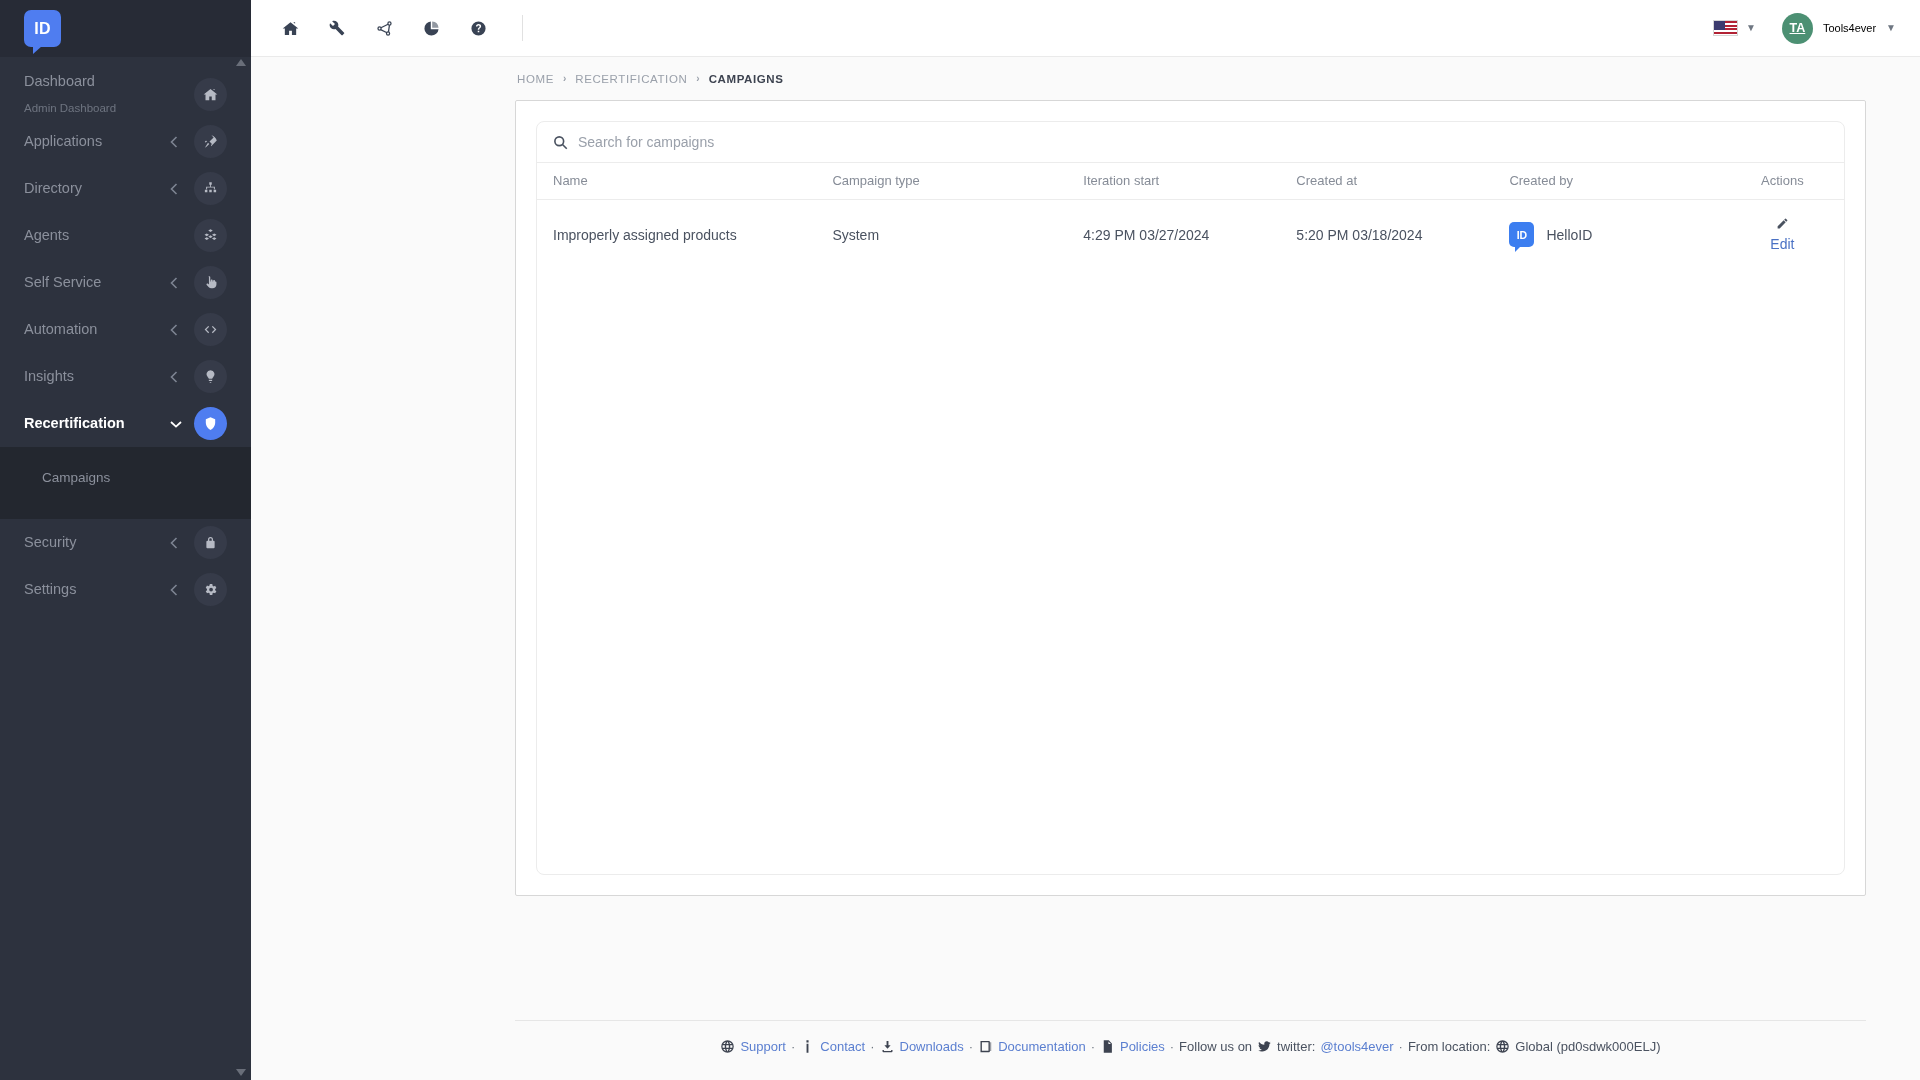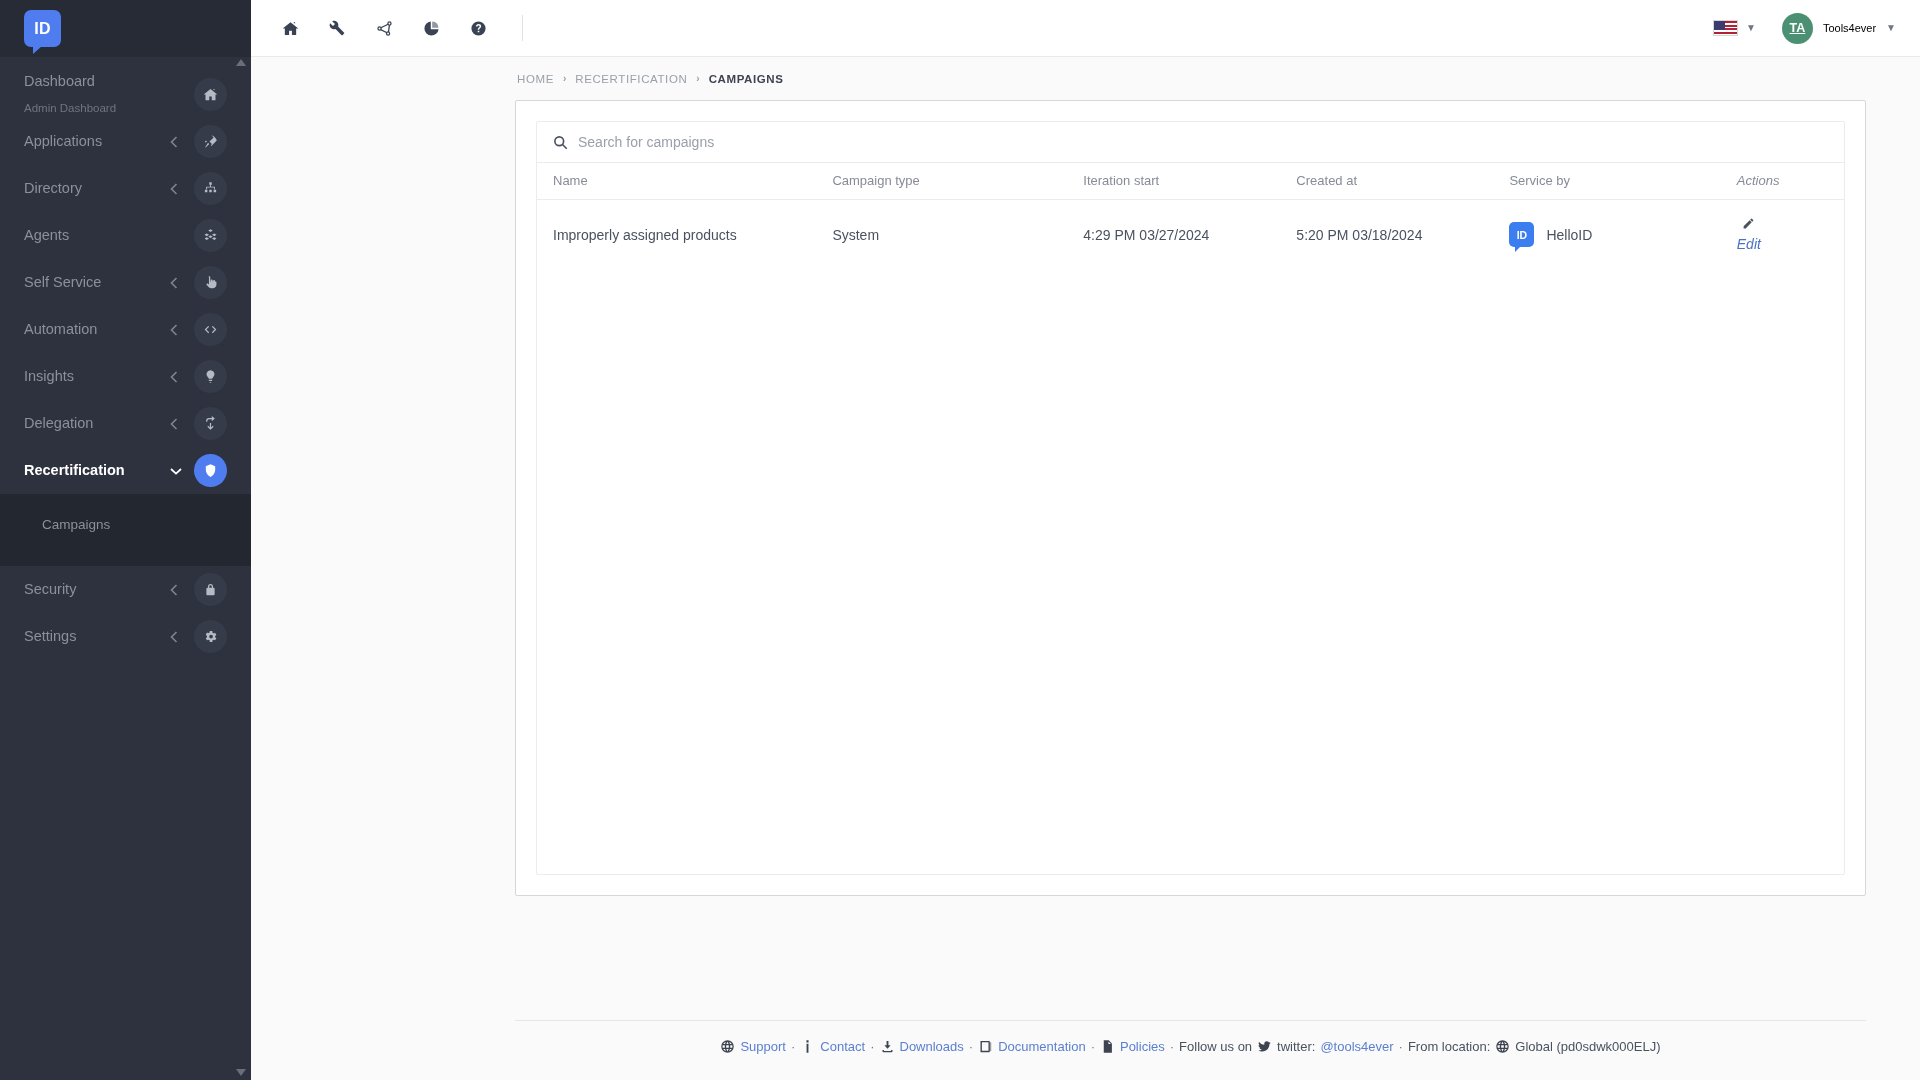--- a/index.html
+++ b/index.html
@@ -193,21 +193,21 @@
   .card {
     background: #ffffff;
     border: 1px solid #d7d7d7;
     border-radius: 2px;
     padding: 20px;
     height: 796px;
   }
   .panel {
     background: #ffffff;
     border: 1px solid #ececec;
-    border-radius: 2px;
+    border-radius: 8px;
     height: 100%;
     display: flex; flex-direction: column;
   }
   .search-row {
     height: 41px;
     display: flex; align-items: center;
     padding: 0 16px;
     border-bottom: 1px solid #ececec;
     flex: 0 0 41px;
   }
@@ -229,21 +229,21 @@
     color: #868c97;
     padding: 10px 0 11px 0;
     border-bottom: 1px solid #ececec;
   }
   tbody td {
     font-size: 14px; color: #4a5260;
     padding: 17px 0;
     vertical-align: middle;
   }
   th:first-child, td:first-child { padding-left: 16px; }
-  th.actions-col, td.actions-col { text-align: left; padding-right: 16px; font-style: italic; }
+  th.actions-col, td.actions-col { text-align: center; padding-right: 16px; }
   .created-by-cell { display: flex; align-items: center; gap: 12px; }
   .mini-logo {
     width: 25px; height: 25px;
     background: #3c7ef0; border-radius: 5px;
     position: relative; flex: 0 0 25px;
     display: flex; align-items: center; justify-content: center;
     color: #ffffff; font-size: 10.5px; font-weight: bold;
   }
   .mini-logo::after {
     content: ""; position: absolute;
@@ -371,33 +371,20 @@
         <div class="nav-item">
           <div class="nav-label"><span>Insights</span></div>
           <span class="nav-caret">
             <svg width="8" height="12" viewBox="0 0 8 12" fill="none" stroke="#7d8492" stroke-width="1.6">
               <polyline points="6.5,1 1.5,6 6.5,11"></polyline>
             </svg>
           </span>
           <div class="nav-bubble">
             <svg width="15" height="15" viewBox="0 0 24 24" fill="currentColor">
               <path d="M12 2a6.5 6.5 0 0 0-4 11.6c.7.6 1.1 1.3 1.2 2.1h5.6c.1-.8.5-1.5 1.2-2.1A6.5 6.5 0 0 0 12 2zM9.3 17v1.2c0 .5.4.9.9.9h3.6c.5 0 .9-.4.9-.9V17H9.3zm1.1 3.6c.3.8 1 1.4 1.6 1.4s1.3-.6 1.6-1.4h-3.2z"></path>
-            </svg>
-          </div>
-        </div>
-        <div class="nav-item">
-          <div class="nav-label"><span>Delegation</span></div>
-          <span class="nav-caret">
-            <svg width="8" height="12" viewBox="0 0 8 12" fill="none" stroke="#7d8492" stroke-width="1.6">
-              <polyline points="6.5,1 1.5,6 6.5,11"></polyline>
-            </svg>
-          </span>
-          <div class="nav-bubble">
-            <svg width="15" height="15" viewBox="0 0 24 24" fill="currentColor">
-              <path d="M14 3h-4.5A4.5 4.5 0 0 0 5 7.5V9h2V7.5A2.5 2.5 0 0 1 9.5 5H14v3.2l5-4.1L14 0v3zM11 11v7.2l-2.6-2.6-1.4 1.4 5 5 5-5-1.4-1.4L13 18.2V11h-2z"></path>
             </svg>
           </div>
         </div>
         <div class="nav-item active">
           <div class="nav-label"><span>Recertification</span></div>
           <span class="nav-caret">
             <svg width="12" height="8" viewBox="0 0 12 8" fill="none" stroke="#ffffff" stroke-width="1.8">
               <polyline points="1,2 6,6.6 11,2"></polyline>
             </svg>
           </span>
@@ -535,21 +522,21 @@
             <col style="width:16.3%">
               <col style="width:17.4%">
               <col style="width:8.2%">
           </colgroup>
           <thead>
             <tr id="header-row">
                 <th class="">Name</th>
                 <th class="">Campaign type</th>
                 <th class="">Iteration start</th>
                 <th class="">Created at</th>
-                <th class="">Service by</th>
+                <th class="">Created by</th>
                 <th class="actions-col">Actions</th>
               </tr>
           </thead>
           <tbody id="body-rows">
               <tr>
                 <td>Improperly assigned products</td>
                 <td>System</td>
                 <td>4:29 PM 03/27/2024</td>
                 <td>5:20 PM 03/18/2024</td>
                 <td>

